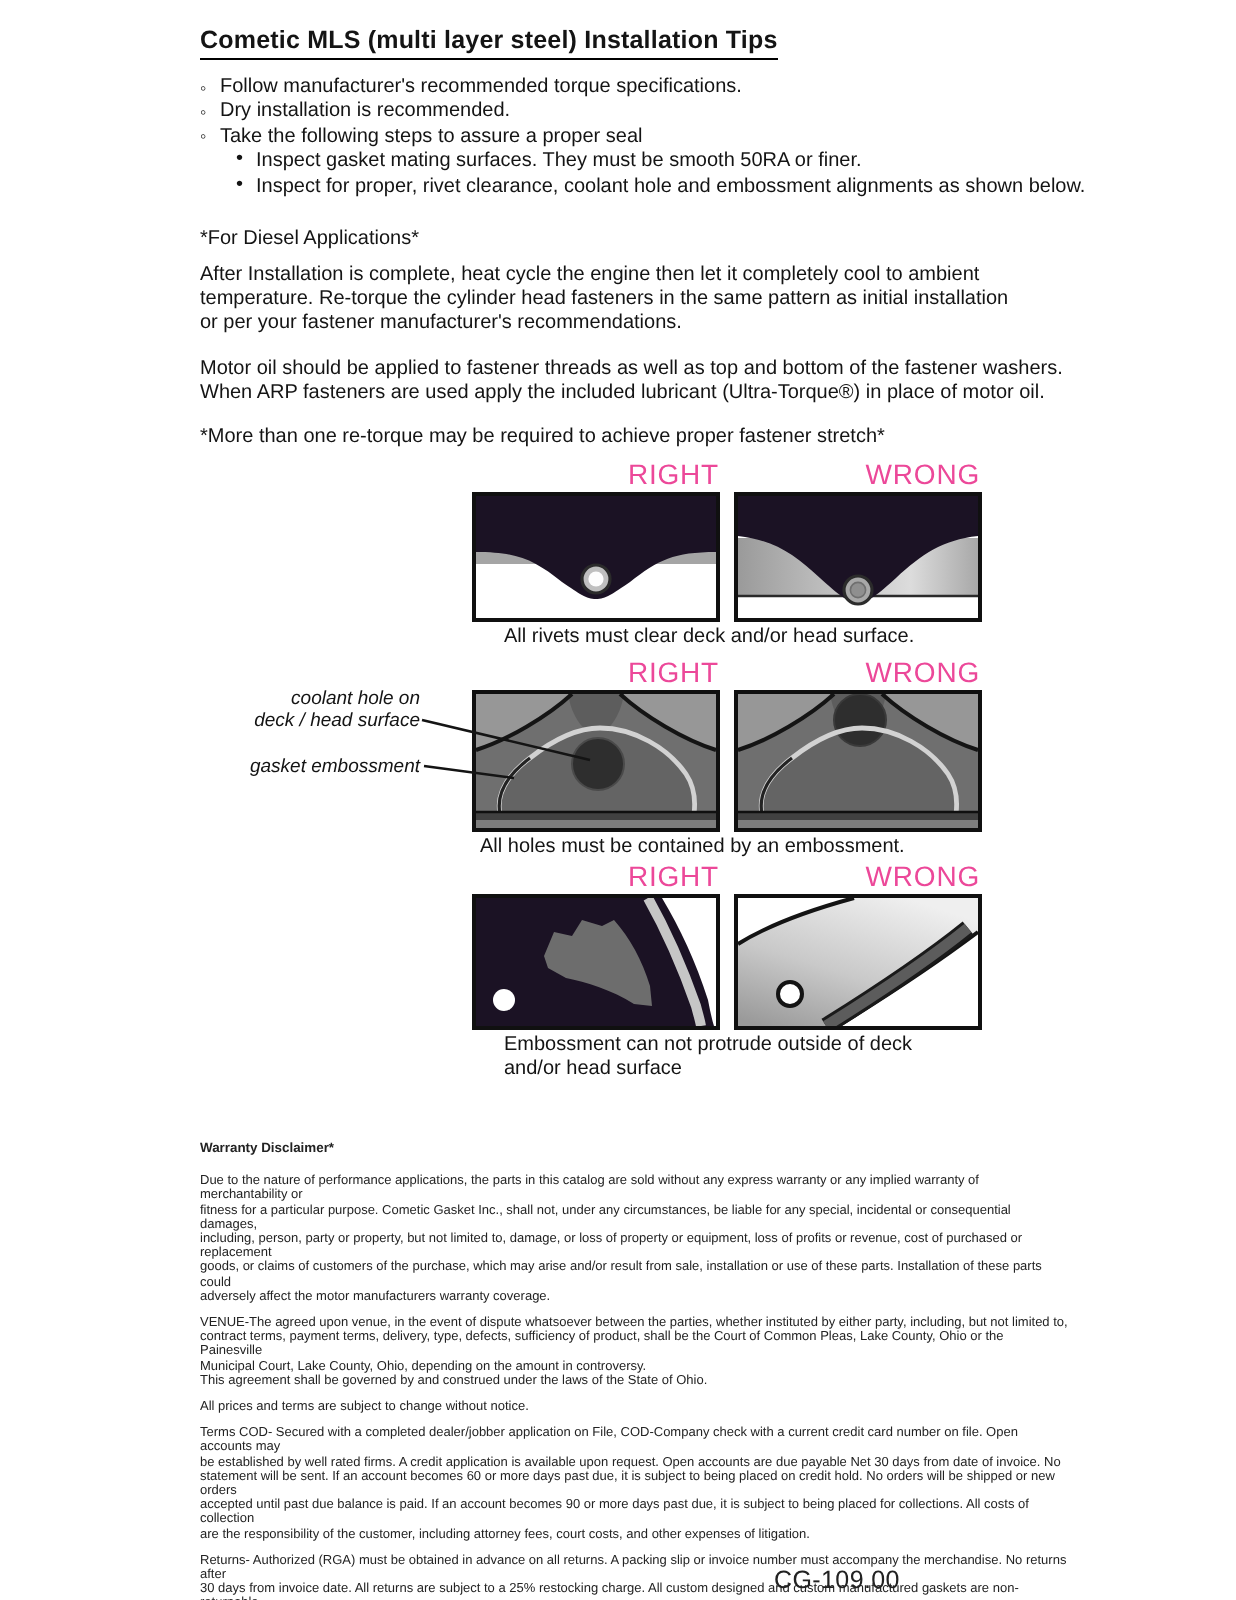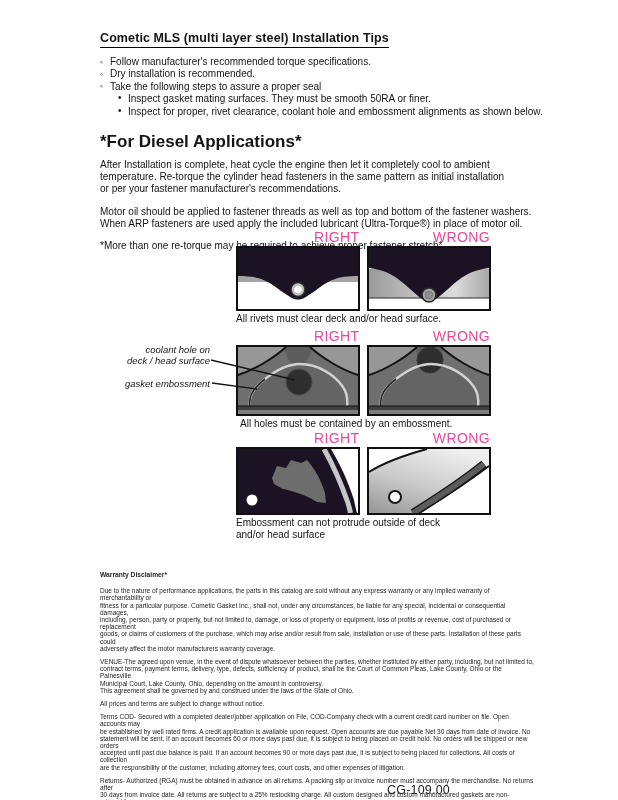--- a/index.html
+++ b/index.html
@@ -1,42 +1,42 @@
 <!DOCTYPE html>
 <html><head>
 <meta charset="utf-8">
 <style>
   html,body { margin:0; padding:0; background:#ffffff; }
   .page {
     position:relative; width:618px; height:800px; background:#ffffff;
     font-family:"Liberation Sans", sans-serif; color:#141414; overflow:hidden;
   }
   
-  .header { position:absolute; left:100px; top:28px; width:444px; }
+  .header { position:absolute; left:100px; top:11px; width:444px; }
   .title {
     display:inline-block; font-size:12.5px; font-weight:bold; letter-spacing:0.1px;
     border-bottom:1.5px solid #000; padding-bottom:2px; margin:0 0 8px 0;
   }
   .bullets { font-size:10px; line-height:12.4px; }
   .bullet { position:relative; padding-left:10px; }
   .bullet .marker { position:absolute; left:0; top:-0.5px; font-size:9px; }
   .sub { margin-left:18px; }
   .sub .marker { font-size:10px; top:-1px; }
-  .diesel-heading { font-size:17px; font-weight:bold; margin:14px 0 7px 0; }
+  .diesel-heading { font-size:10px; font-weight:normal; margin:14px 0 7px 0; }
   .para { font-size:10px; line-height:12.2px; margin:0 0 10px 0; white-space:pre-line; }
   .note { margin-top:2px; }
   
   .diag-row { position:absolute; left:236px; width:260px; }
   .row1 { top:229px; } .row2 { top:328px; } .row3 { top:430px; }
   .rw-labels { display:flex; width:254px; }
   .rw-labels span { width:124px; text-align:right; font-size:14px; letter-spacing:0.4px; color:#ec4899; }
   .rw-labels span + span { margin-left:7px; }
   .boxes { display:flex; margin-top:1px; }
   .boxes svg + svg { margin-left:7px; }
-  .caption { font-size:10px; line-height:11.5px; margin-top:2px; white-space:pre-line; }
+  .caption { font-size:10px; line-height:11.5px; margin-top:2px; white-space:pre-line;margin-left:16px; }
   .row2 .caption { margin-left:4px; }
   
   .side-labels {
     position:absolute; left:96px; top:344px; width:114px;
     text-align:right; font-size:9.5px; line-height:11px; color:#141414;font-style:italic;
   }
   .side-labels .gap { margin-top:12px; }
   .leaders { position:absolute; left:205px; top:353px; pointer-events:none; z-index:5; }
   
   .legal { position:absolute; left:100px; top:571px; width:434px; font-size:6.5px; line-height:7.2px; color:#232323; }

